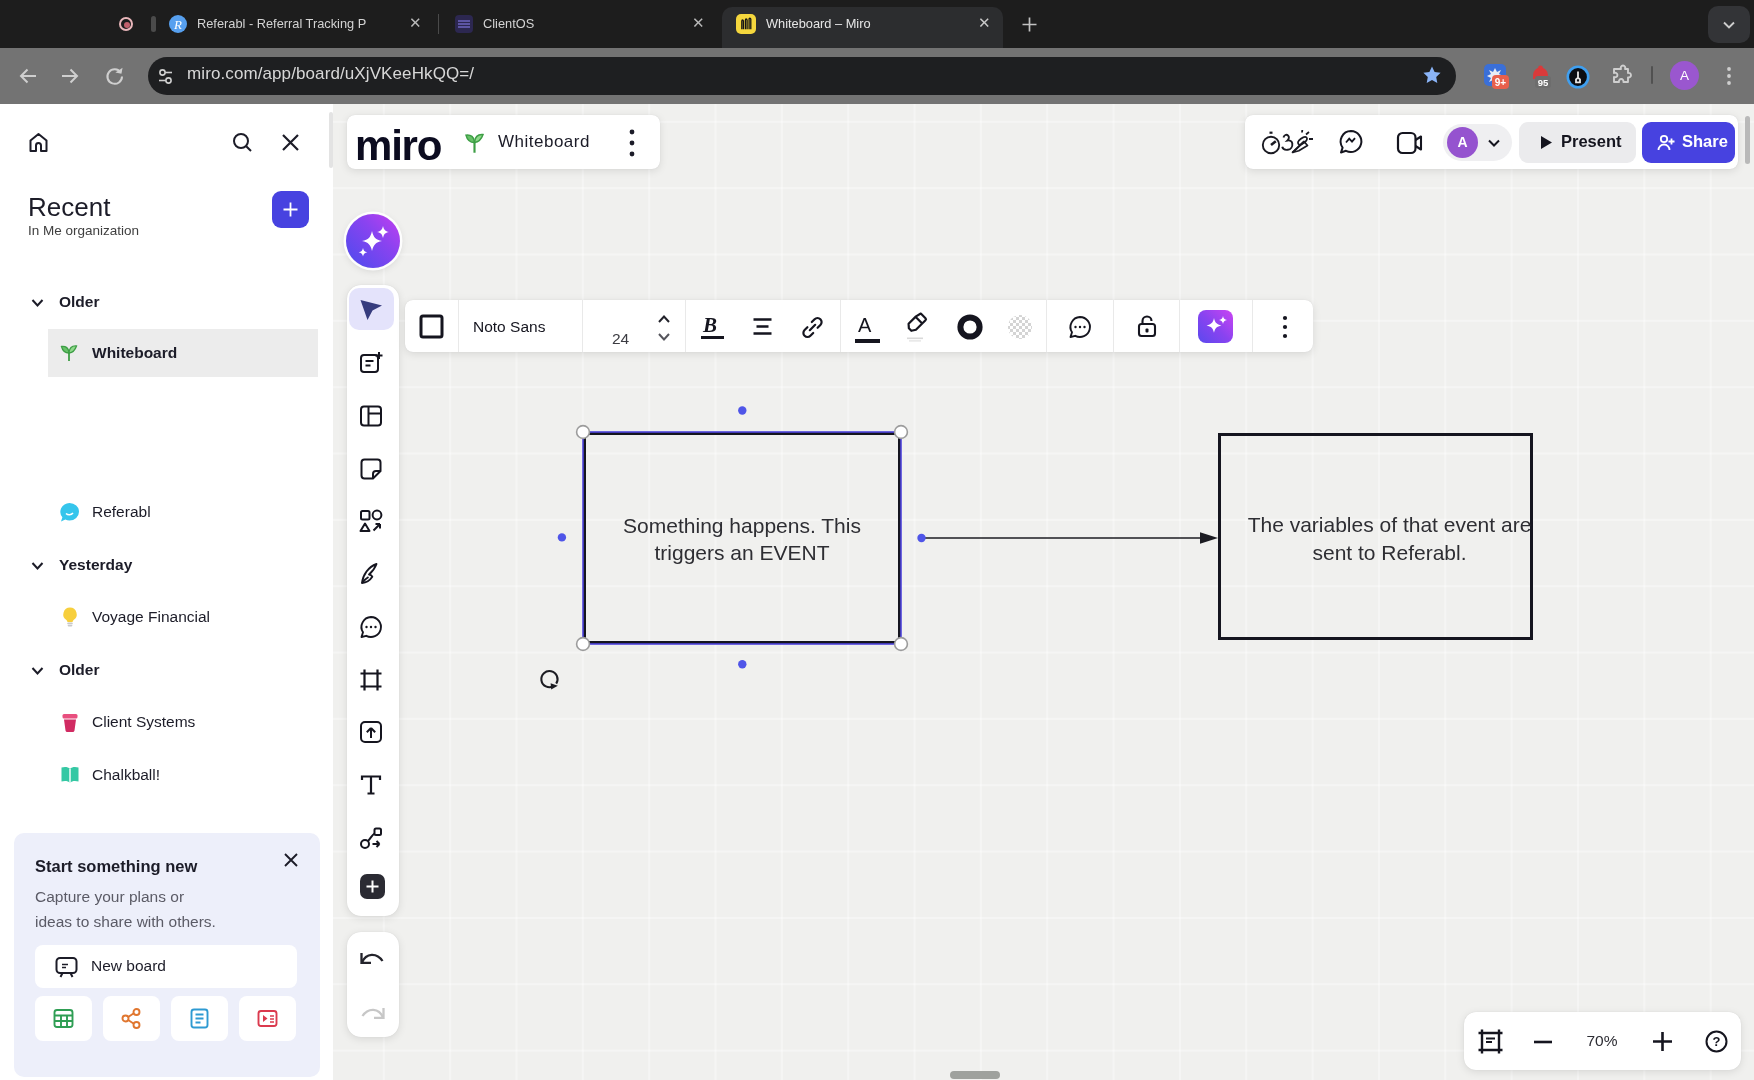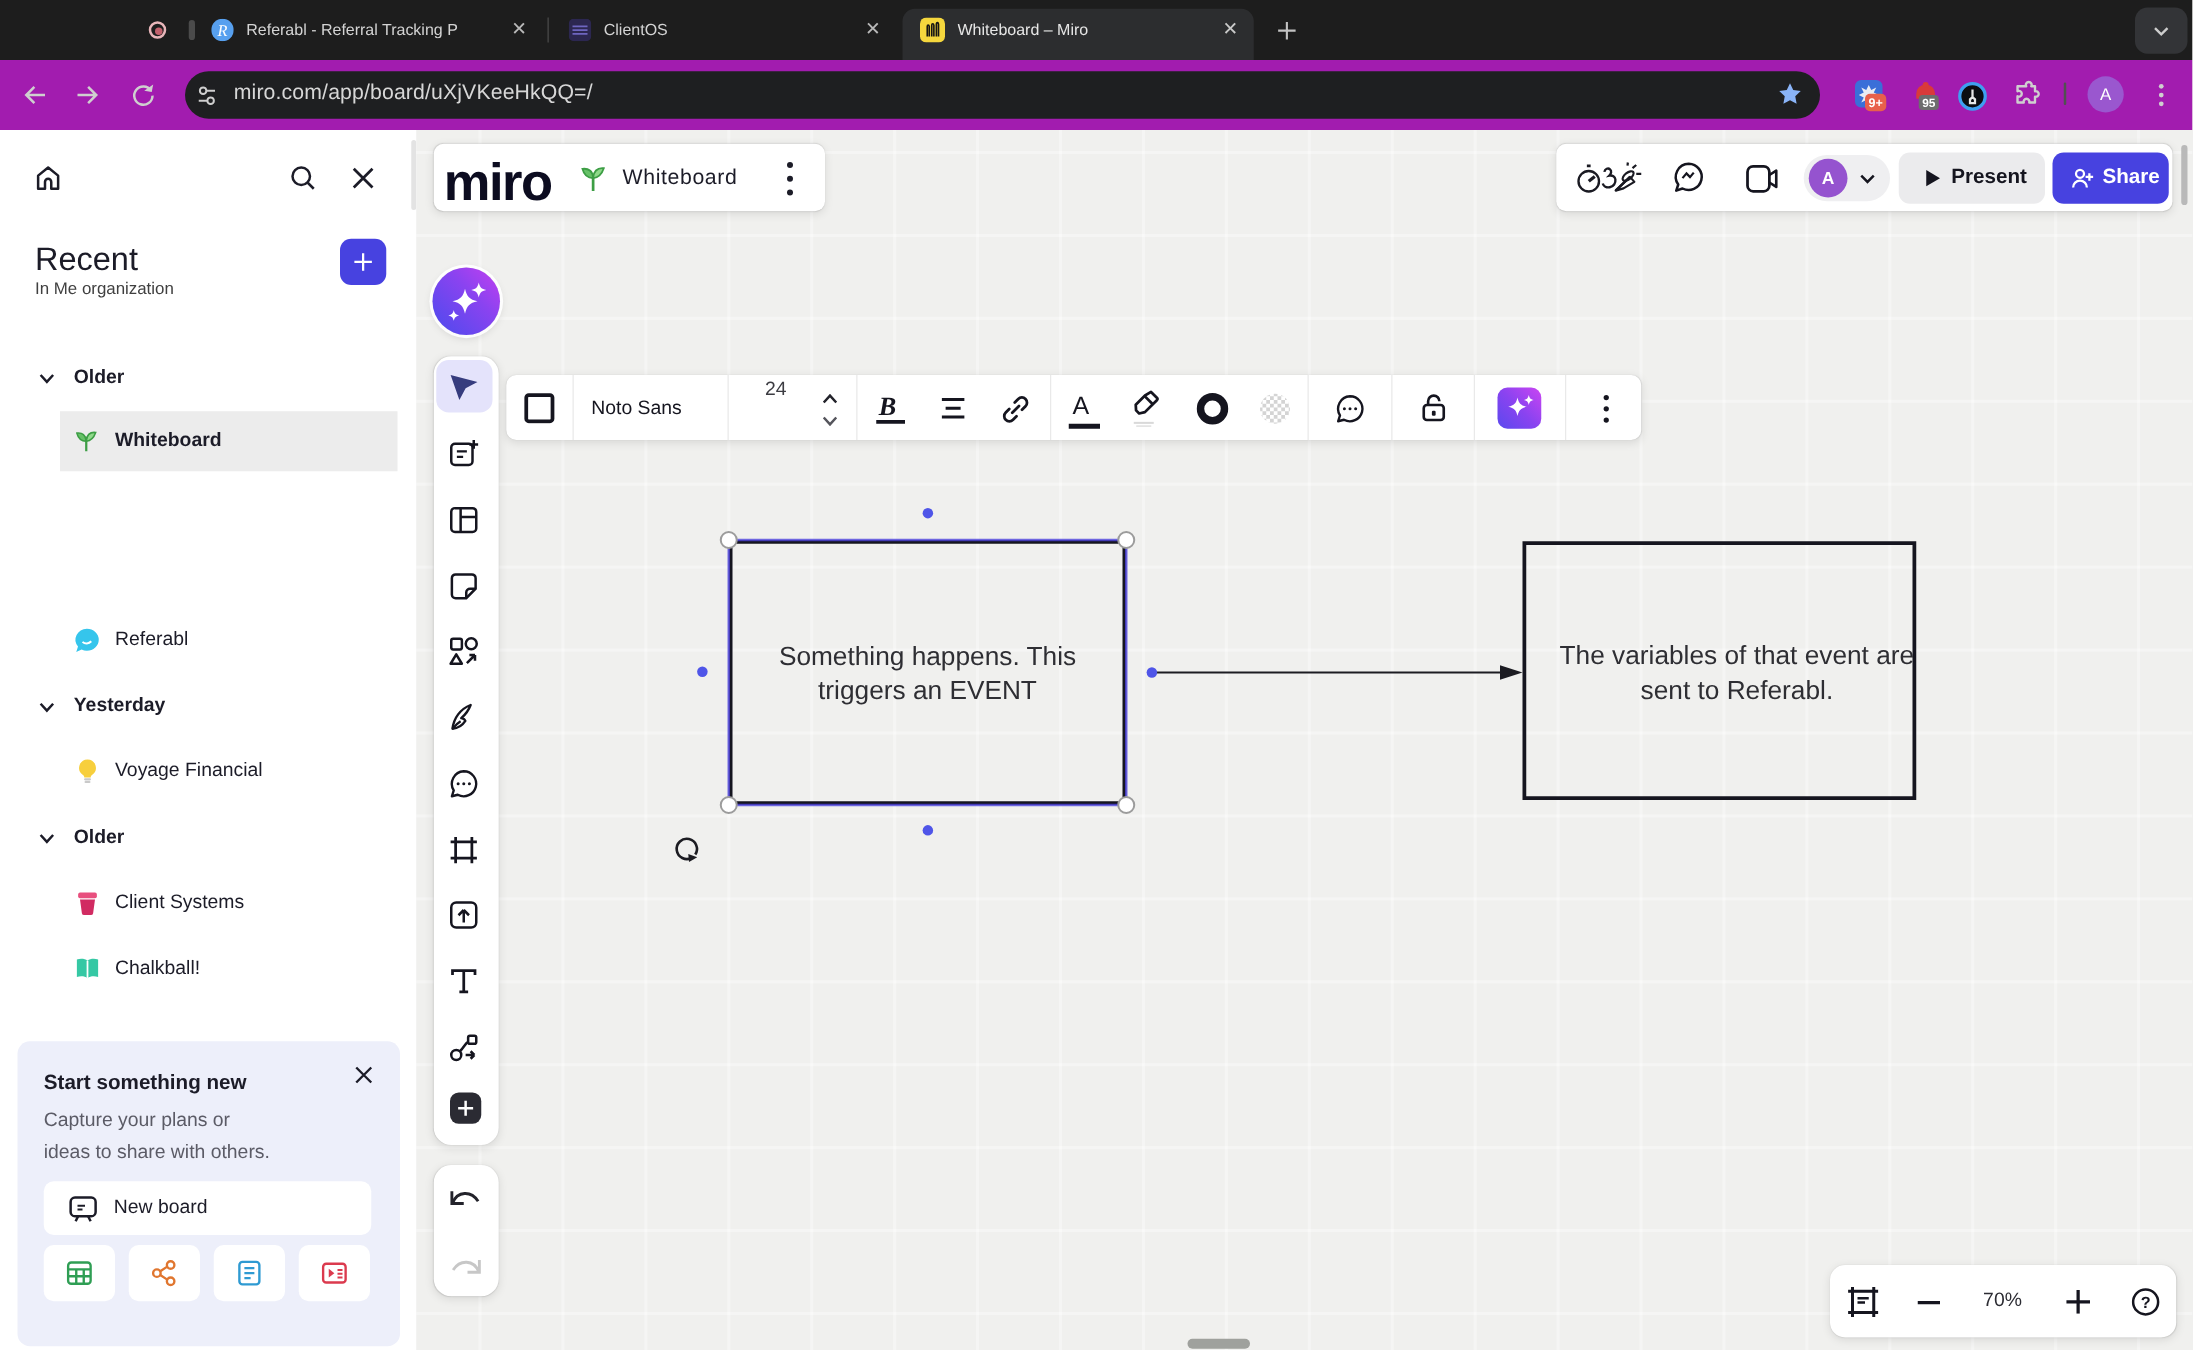--- a/index.html
+++ b/index.html
@@ -1,21 +1,21 @@
 <!DOCTYPE html>
 <html><head>
 <meta charset="utf-8">
 <style>
   * { margin:0; padding:0; box-sizing:border-box; }
   html,body { width:1754px; height:1080px; overflow:hidden; }
   body { font-family:"Liberation Sans",sans-serif; position:relative; background:#f0f0ee; }
   .abs { position:absolute; }
   
   #tabstrip { position:absolute; left:0; top:0; width:1754px; height:48px; background:#1d1d1d; }
-  #toolbar  { position:absolute; left:0; top:48px; width:1754px; height:56px; background:#a21caf; }
+  #toolbar  { position:absolute; left:0; top:48px; width:1754px; height:56px; background:#737373; }
   .tabtitle { font-size:12.8px; color:#d3d3d3; white-space:nowrap; overflow:hidden; }
   #activetab { position:absolute; left:722px; top:7px; width:281px; height:41px; background:#2c2d2f; border-radius:10px 10px 0 0; }
   #omnibox { position:absolute; left:148px; top:9px; width:1308px; height:38px; border-radius:19px; background:#1e1f21; }
   .xclose { color:#b9b9b9; font-size:15px; }
   
   #content { position:absolute; left:0; top:104px; width:1754px; height:976px; }
   #sidebar { position:absolute; left:0; top:0; width:365px; height:976px; background:#ffffff; }
   #canvas  { position:absolute; left:333px; top:0; width:1421px; height:976px; background:#f0f0ee;
     background-image:
       linear-gradient(to right, rgba(255,255,255,.36) 2px, transparent 2px),
@@ -398,21 +398,21 @@
       <path d="M25.5 7 V16.8 H16" stroke="#c7c7c7" stroke-width="2.3" fill="none"></path>
     </svg>
 
     <div class="pill" style="left:72px;top:196px;width:908px;height:52px;"></div>
     <svg class="abs" style="left:86px;top:210px;" width="25" height="25" viewBox="0 0 25 25">
         <rect x="2" y="2" width="21" height="21" rx="2" stroke="#15151f" stroke-width="3" fill="none"></rect>
       </svg>
     <div class="sep" style="left:125px;top:196px;height:52px;"></div>
     <div class="abs" style="left:140px;top:214px;font-size:15.5px;color:#15151f;">Noto Sans</div>
     <div class="sep" style="left:249px;top:196px;height:52px;"></div>
-    <div class="abs" style="left:279px;top:199px;font-size:15.5px;color:#3c3c42;">24</div>
+    <div class="abs" style="left:279px;top:226px;font-size:15.5px;color:#3c3c42;">24</div>
     <svg class="abs" style="left:322px;top:207px;" width="18" height="34" viewBox="0 0 18 34">
       <path d="M4 11 L9 5.5 L14 11" stroke="#23232b" stroke-width="2" fill="none"></path>
       <path d="M4 23 L9 28.5 L14 23" stroke="#55555c" stroke-width="2" fill="none"></path>
     </svg>
     <div class="sep" style="left:352px;top:196px;height:52px;"></div>
     <div class="abs" style="left:370px;top:209px;font-size:21px;font-weight:bold;font-style:italic;font-family:'Liberation Serif',serif;color:#15151f;">B</div>
     <div class="abs" style="left:368px;top:232px;width:23px;height:3px;background:#15151f;"></div>
     <svg class="abs" style="left:419px;top:212px;" width="21" height="21" viewBox="0 0 21 21">
       <path d="M1.5 3.5 H19.5 M4.5 10.5 H16.5 M1.5 17.5 H19.5" stroke="#15151f" stroke-width="2.4"></path>
     </svg>

